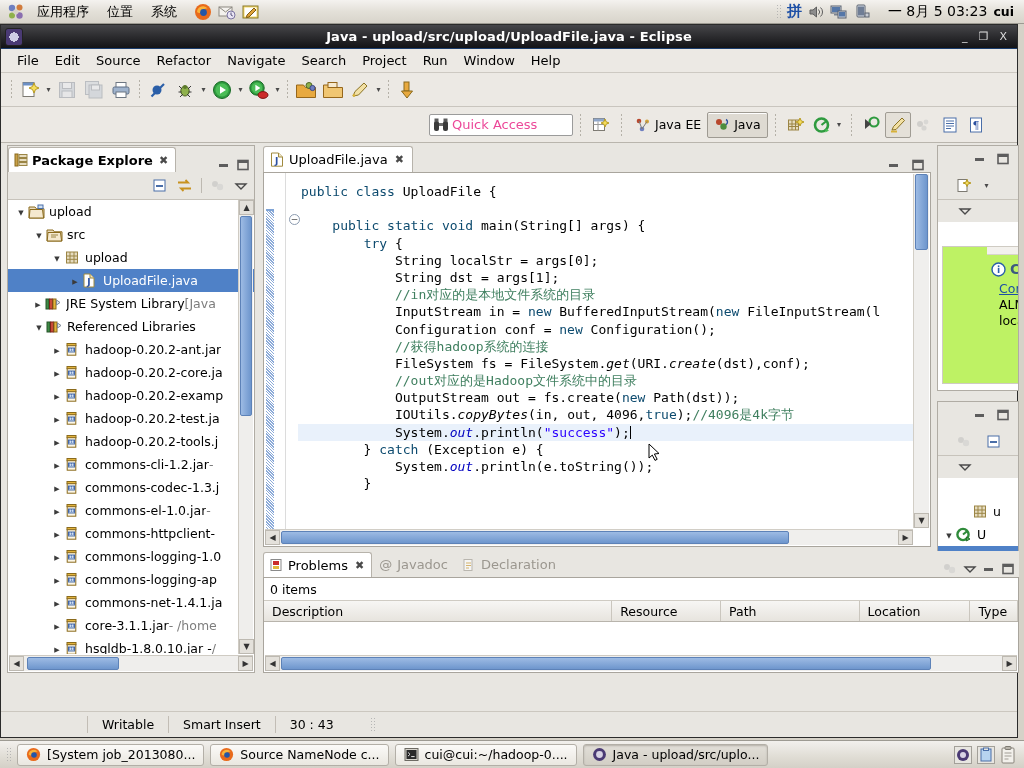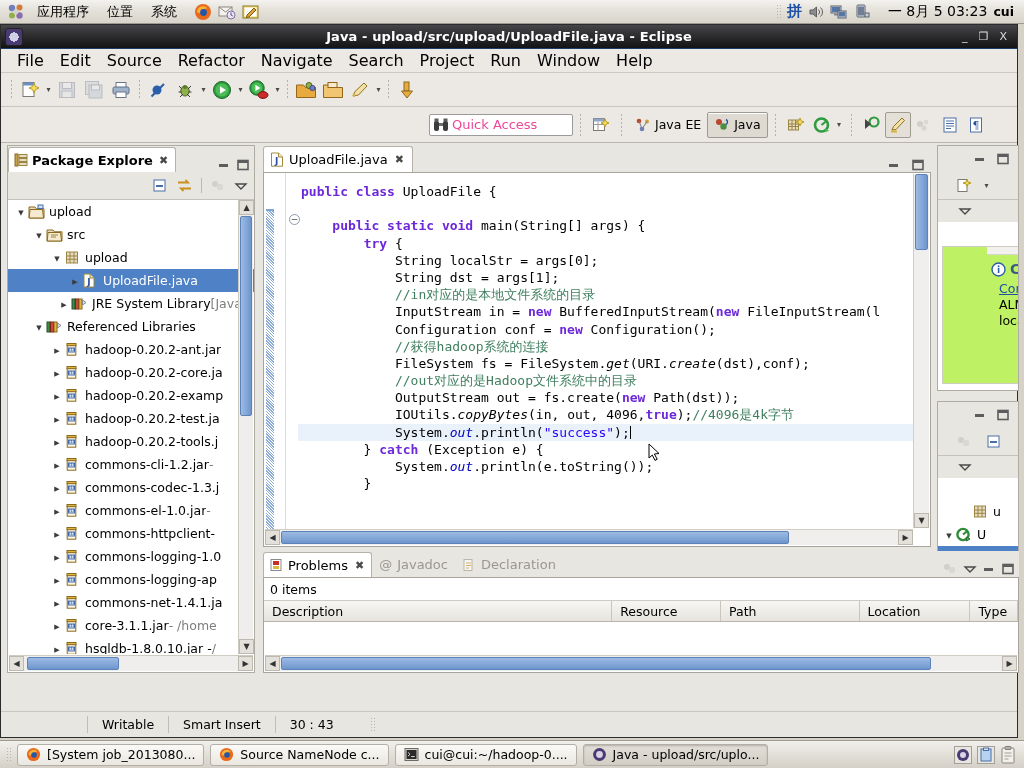--- a/index.html
+++ b/index.html
@@ -52,21 +52,21 @@
     position:absolute; left:0; right:0; text-align:center;
     color:#fff; font-weight:bold; font-size:13px; letter-spacing:.1px;
     pointer-events:none;
   }
   .win-btns { margin-left:auto; display:flex; gap:11px; padding-right:10px; color:#ddd; font-size:11px; z-index:2;}
   .win-btns span { cursor:pointer; }
 
   
   .menubar { height:24px; background:#ece9e4; display:flex; align-items:center;
              padding-left:8px; border-bottom:1px solid #cdc9c2;}
-  .menubar .mi { font-size:16px; padding:20px 8px; color:#000; cursor:default;}
+  .menubar .mi { font-size:13px; padding:20px 8px; color:#000; cursor:default;}
 
   
   .toolbar { height:34px; background:#ece9e4; display:flex; align-items:center;
              padding-left:6px; gap:1px; border-bottom:1px solid #c9c5be; }
   .tbtn { width:26px; height:26px; display:flex; align-items:center; justify-content:center;
           border-radius:2px; cursor:pointer; }
   .tsep { width:1px; height:20px; margin:0 4px;
           background-image: linear-gradient(#b5b1a8 50%, transparent 0);
           background-size: 1px 4px; }
   .caret { width:9px; height:22px; display:flex; align-items:center; justify-content:center;
@@ -156,21 +156,21 @@
   .fold { position:absolute; left:25px; top:41px; width:11px; height:11px;
      border:1px solid #8c9bb0; border-radius:50%; background:#fff; color:#4a4a4a;
      font-size:9px; line-height:9px; text-align:center;}
   .code {
     position:absolute; left:34px; right:17px; top:0; bottom:17px; overflow:hidden;
     font-family:"DejaVu Sans Mono", monospace; font-size:13px; line-height:17.2px;
     white-space:pre; padding-top:10px; color:#000;
   }
   .code .ln { height:17.2px; padding-left:3px;}
   .code .ln.cur { background:#e9f1fb; }
-  .kw { color:#6d28d9; font-weight:bold; }
+  .kw { color:#0c4a6e; font-weight:normal; }
   .str { color:#2a00ff; }
   .cm { color:#3f7f5f; }
   .fld { color:#0000c0; font-style:italic; }
   .mth { font-style:italic; }
   .caretbar { display:inline-block; width:1px; height:13px; background:#000;
      vertical-align:-2px; margin-left:0px;}
   .ed-sbv { position:absolute; right:1px; top:1px; bottom:18px; width:16px; background:#f0efed;
             border-left:1px solid #d2cec6;}
   .ed-sbh { position:absolute; left:1px; right:17px; bottom:1px; height:16px; background:#f0efed;
             border-top:1px solid #d2cec6;}
@@ -601,21 +601,21 @@
               <span class="arrow closed"></span>
               <span class="ticon">
                 <svg width="15" height="15" viewBox="0 0 15 15">
                   <path d="M2 1h6l4 4v9H2z" fill="#fff" stroke="#a08a3e"></path>
                   <path d="M8 1v4h4" fill="#efe5c5" stroke="#a08a3e"></path>
                   <text x="5.2" y="12" font-size="9" fill="#2a4fa0" font-family="DejaVu Sans, sans-serif" font-weight="bold">J</text>
                 </svg>
               </span>
               <span class="tlabel">UploadFile.java</span>
             </div>
-            <div class="trow" style="padding-left: 23px; margin-left: 26px;">
+            <div class="trow" style="padding-left: 23px;">
               <span class="arrow closed"></span>
               <span class="ticon">
                 <svg width="17" height="15" viewBox="0 0 17 15">
                   <rect x="1" y="3" width="3" height="10" fill="#3f8a45" stroke="#245228"></rect>
                   <rect x="4.5" y="3" width="3" height="10" fill="#c94a3a" stroke="#7d2418"></rect>
                   <rect x="8" y="3" width="3" height="10" fill="#e3b43c" stroke="#8a6a1c"></rect>
                   <path d="M11.5 4l3.5 2.5-3.5 2.5z" fill="#dfe4ec" stroke="#7e8795"></path>
                 </svg>
               </span>
               <span class="tlabel">JRE System Library </span>

